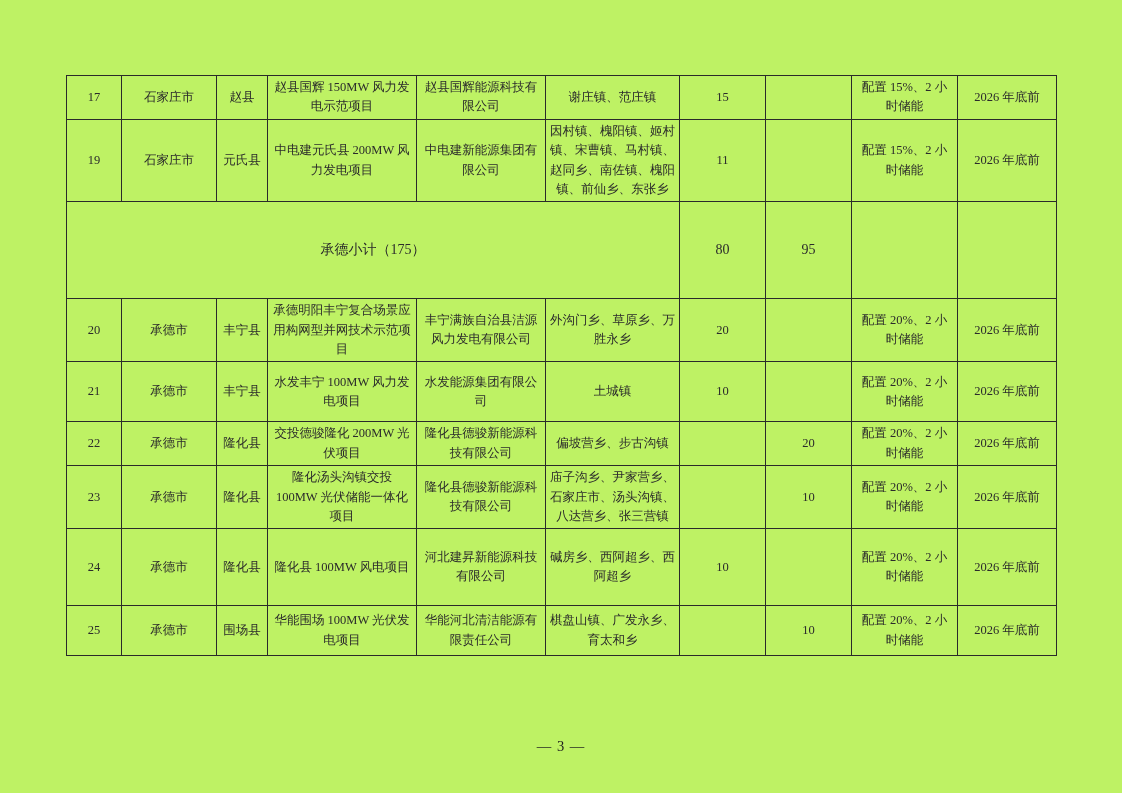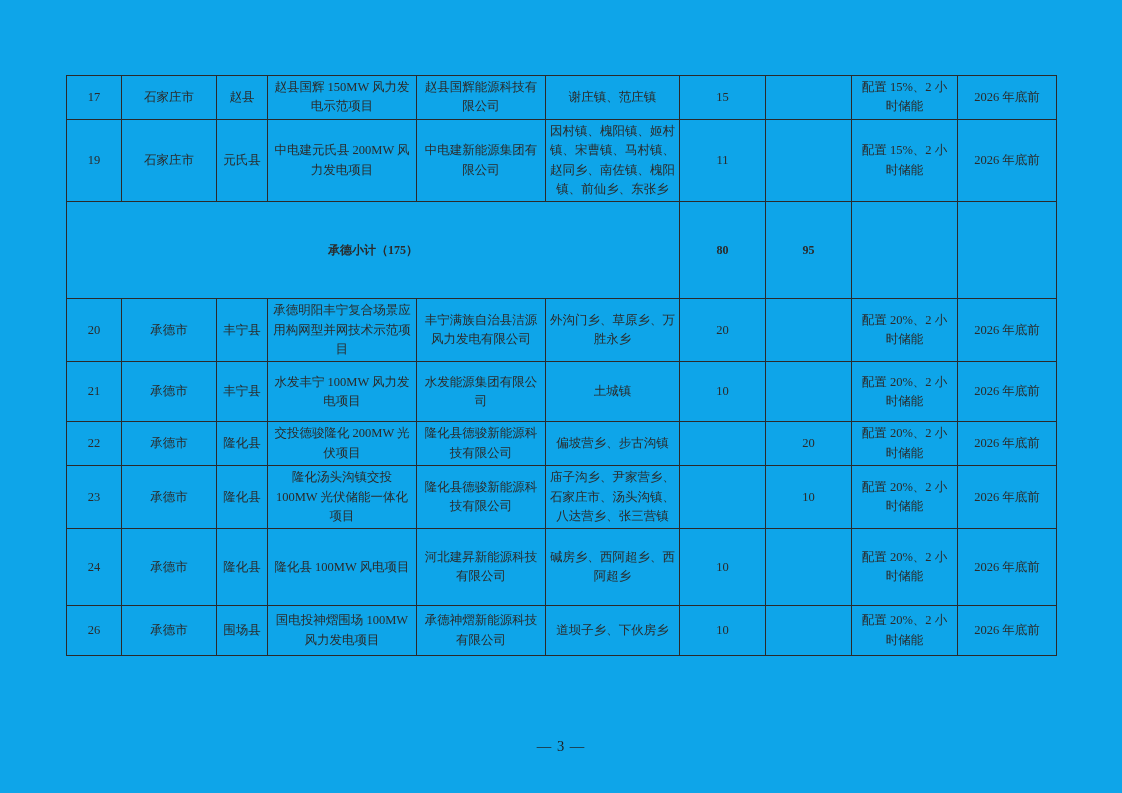--- a/index.html
+++ b/index.html
@@ -6,21 +6,21 @@
     margin: 0;
     padding: 0;
     background: #ffffff;
     font-family: "Liberation Serif", "DejaVu Serif", serif;
     color: #2b2b2b;
   }
   .page {
     position: relative;
     width: 1122px;
     height: 793px;
-    background: #0ea5e9;
+    background: #bef264;
     overflow: hidden;
   }
   table.projects {
     position: absolute;
     left: 66px;
     top: 75px;
     width: 990px;
     border-collapse: collapse;
     table-layout: fixed;
     font-size: 12.5px;
@@ -28,22 +28,22 @@
   }
   table.projects td {
     border: 1px solid #2a2a2a;
     text-align: center;
     vertical-align: middle;
     padding: 2px 4px;
     word-break: break-word;
     overflow: hidden;
   }
   table.projects td.subtotal {
-    font-weight: bold;
-    font-size: 12px;
+    font-weight: normal;
+    font-size: 14px;
   }
   
   tbody tr:nth-child(1)  { height: 43px; }
   tbody tr:nth-child(2)  { height: 43px; }
   tbody tr:nth-child(3)  { height: 97px; }
   tbody tr:nth-child(4)  { height: 27px; }
   tbody tr:nth-child(5)  { height: 60px; }
   tbody tr:nth-child(6)  { height: 43px; }
   tbody tr:nth-child(7)  { height: 40px; padding-left: 41px; }
   tbody tr:nth-child(8)  { height: 77px; }
@@ -166,28 +166,28 @@
           <td>隆化县</td>
           <td>隆化县 100MW 风电项目</td>
           <td>河北建昇新能源科技有限公司</td>
           <td>碱房乡、西阿超乡、西阿超乡</td>
           <td>10</td>
           <td></td>
           <td>配置 20%、2 小时储能</td>
           <td>2026 年底前</td>
         </tr>
         <tr>
-          <td>26</td>
+          <td>25</td>
           <td>承德市</td>
           <td>围场县</td>
-          <td>国电投神熠围场 100MW 风力发电项目</td>
-          <td>承德神熠新能源科技有限公司</td>
-          <td>道坝子乡、下伙房乡</td>
+          <td>华能围场 100MW 光伏发电项目</td>
+          <td>华能河北清洁能源有限责任公司</td>
+          <td>棋盘山镇、广发永乡、育太和乡</td>
+          <td></td>
           <td>10</td>
-          <td></td>
           <td>配置 20%、2 小时储能</td>
           <td>2026 年底前</td>
         </tr>
       </tbody>
   </table>
 
   <div class="page-footer">— 3 —</div>
 
 </div>
 

